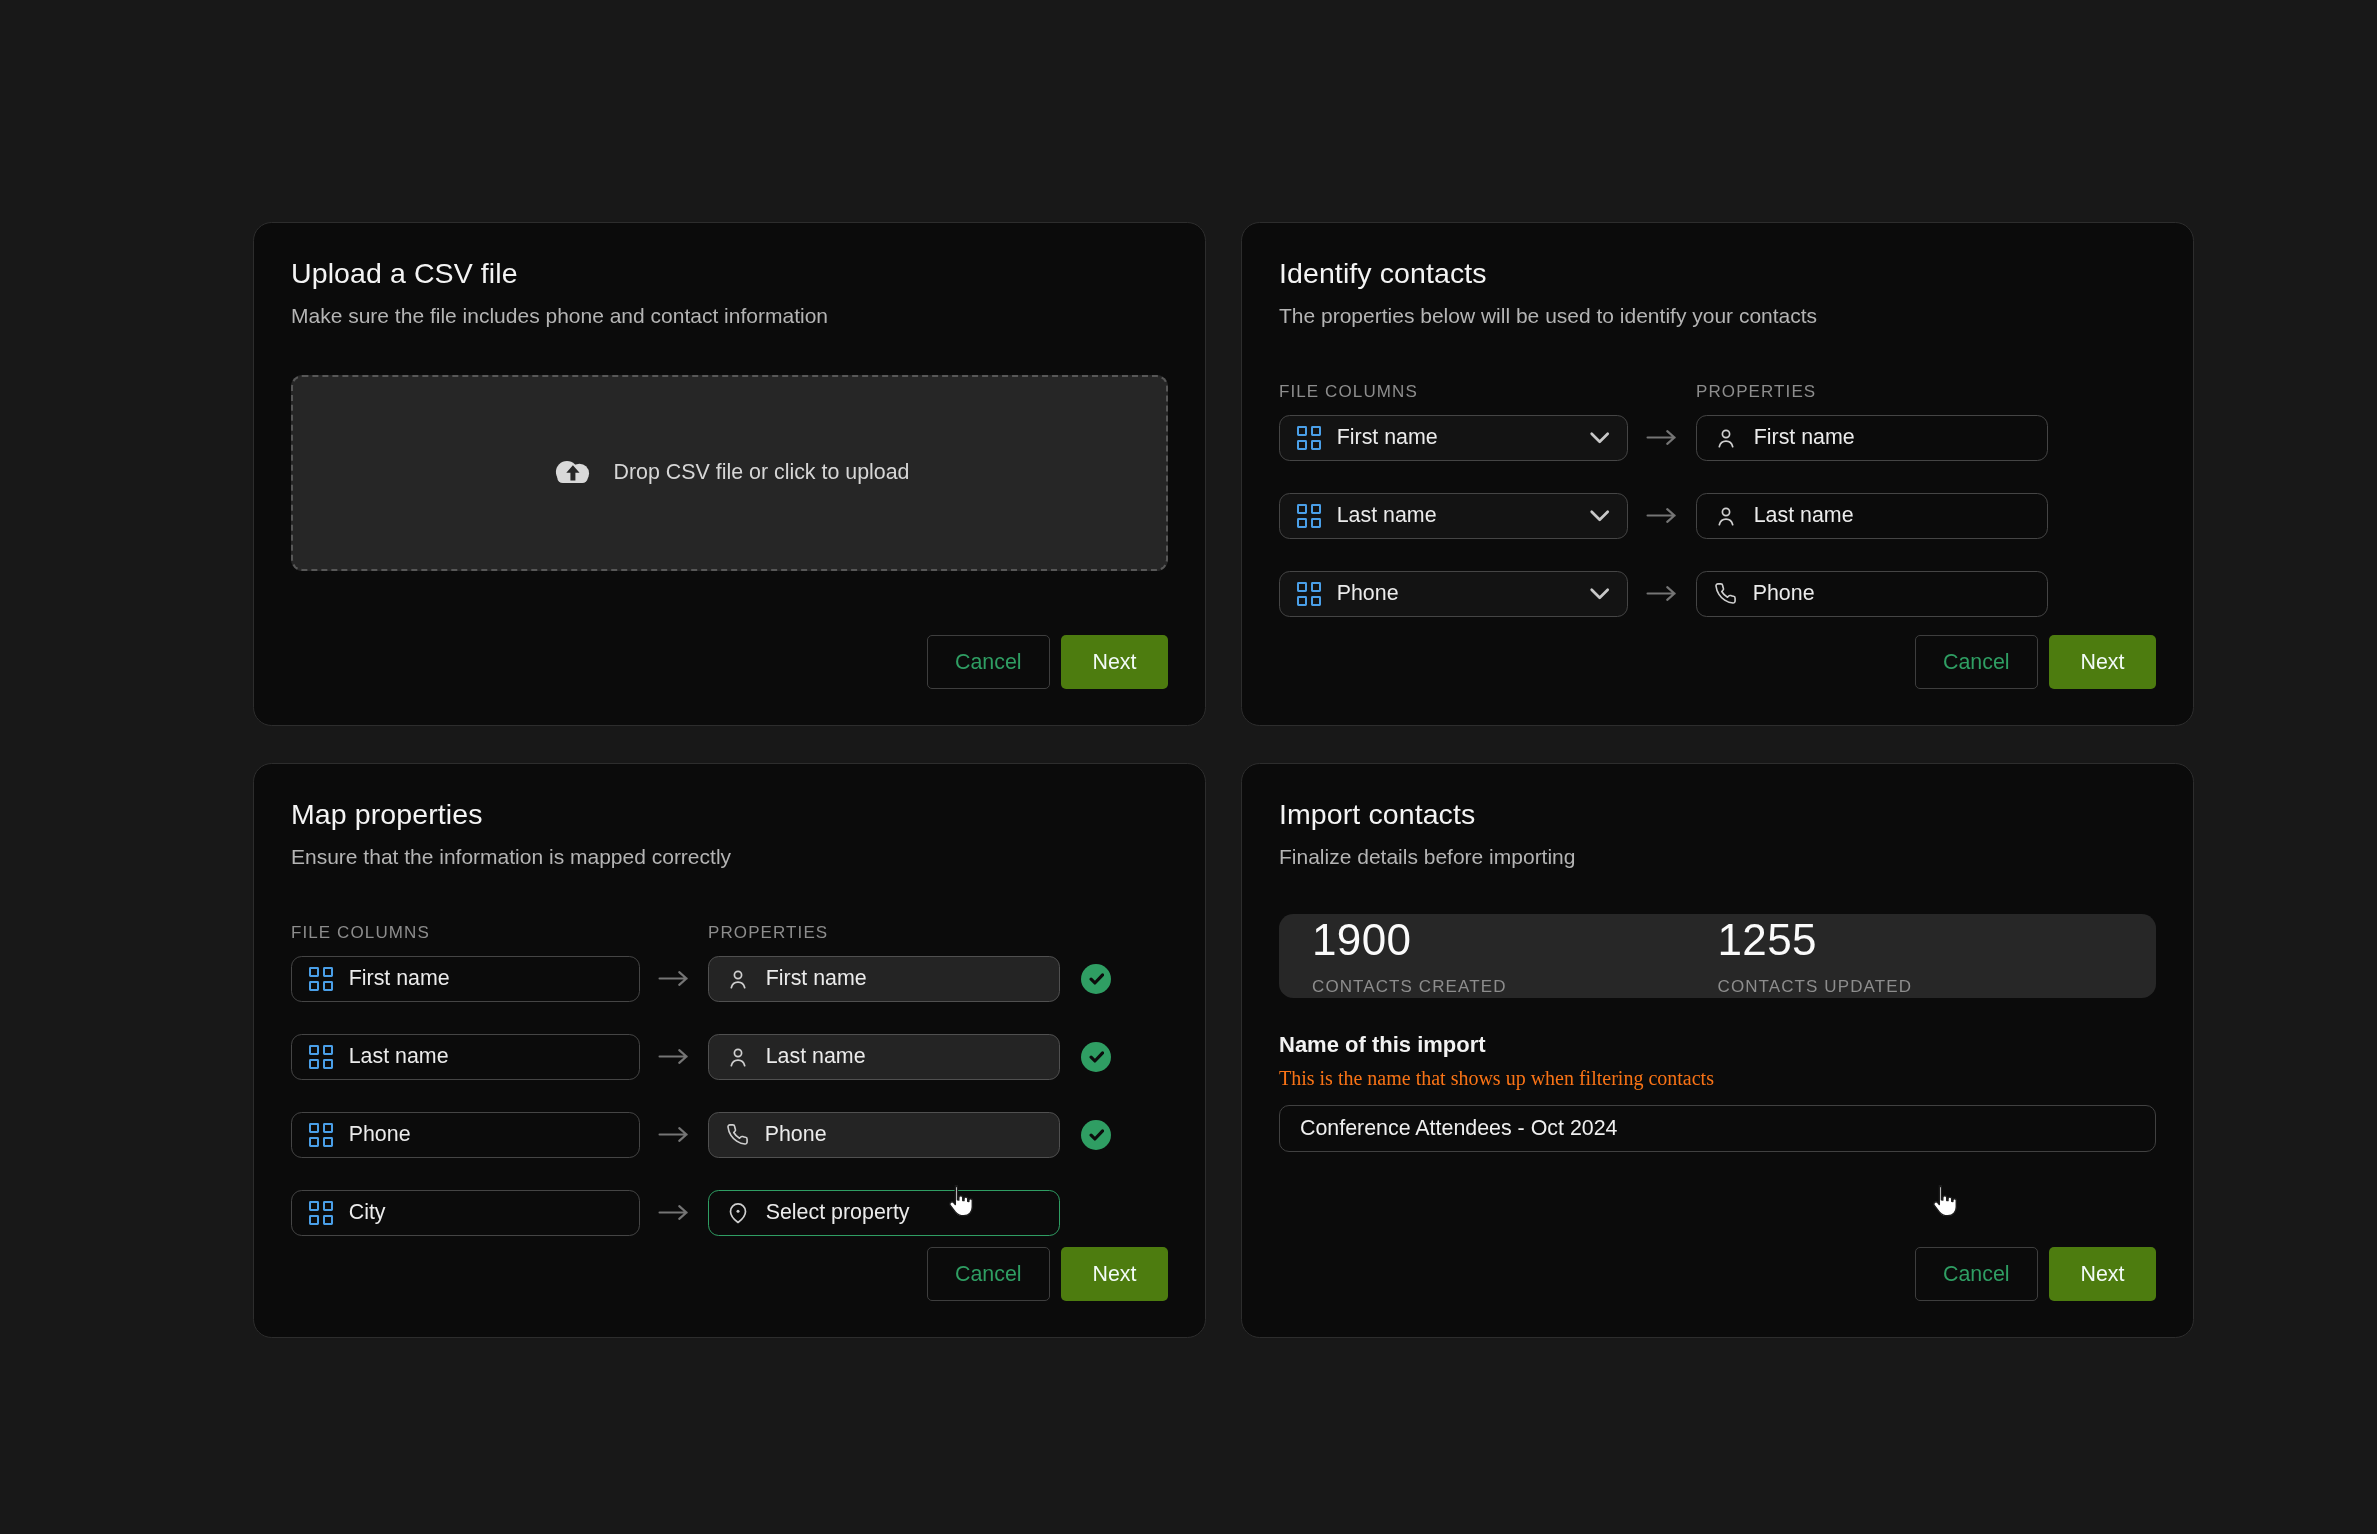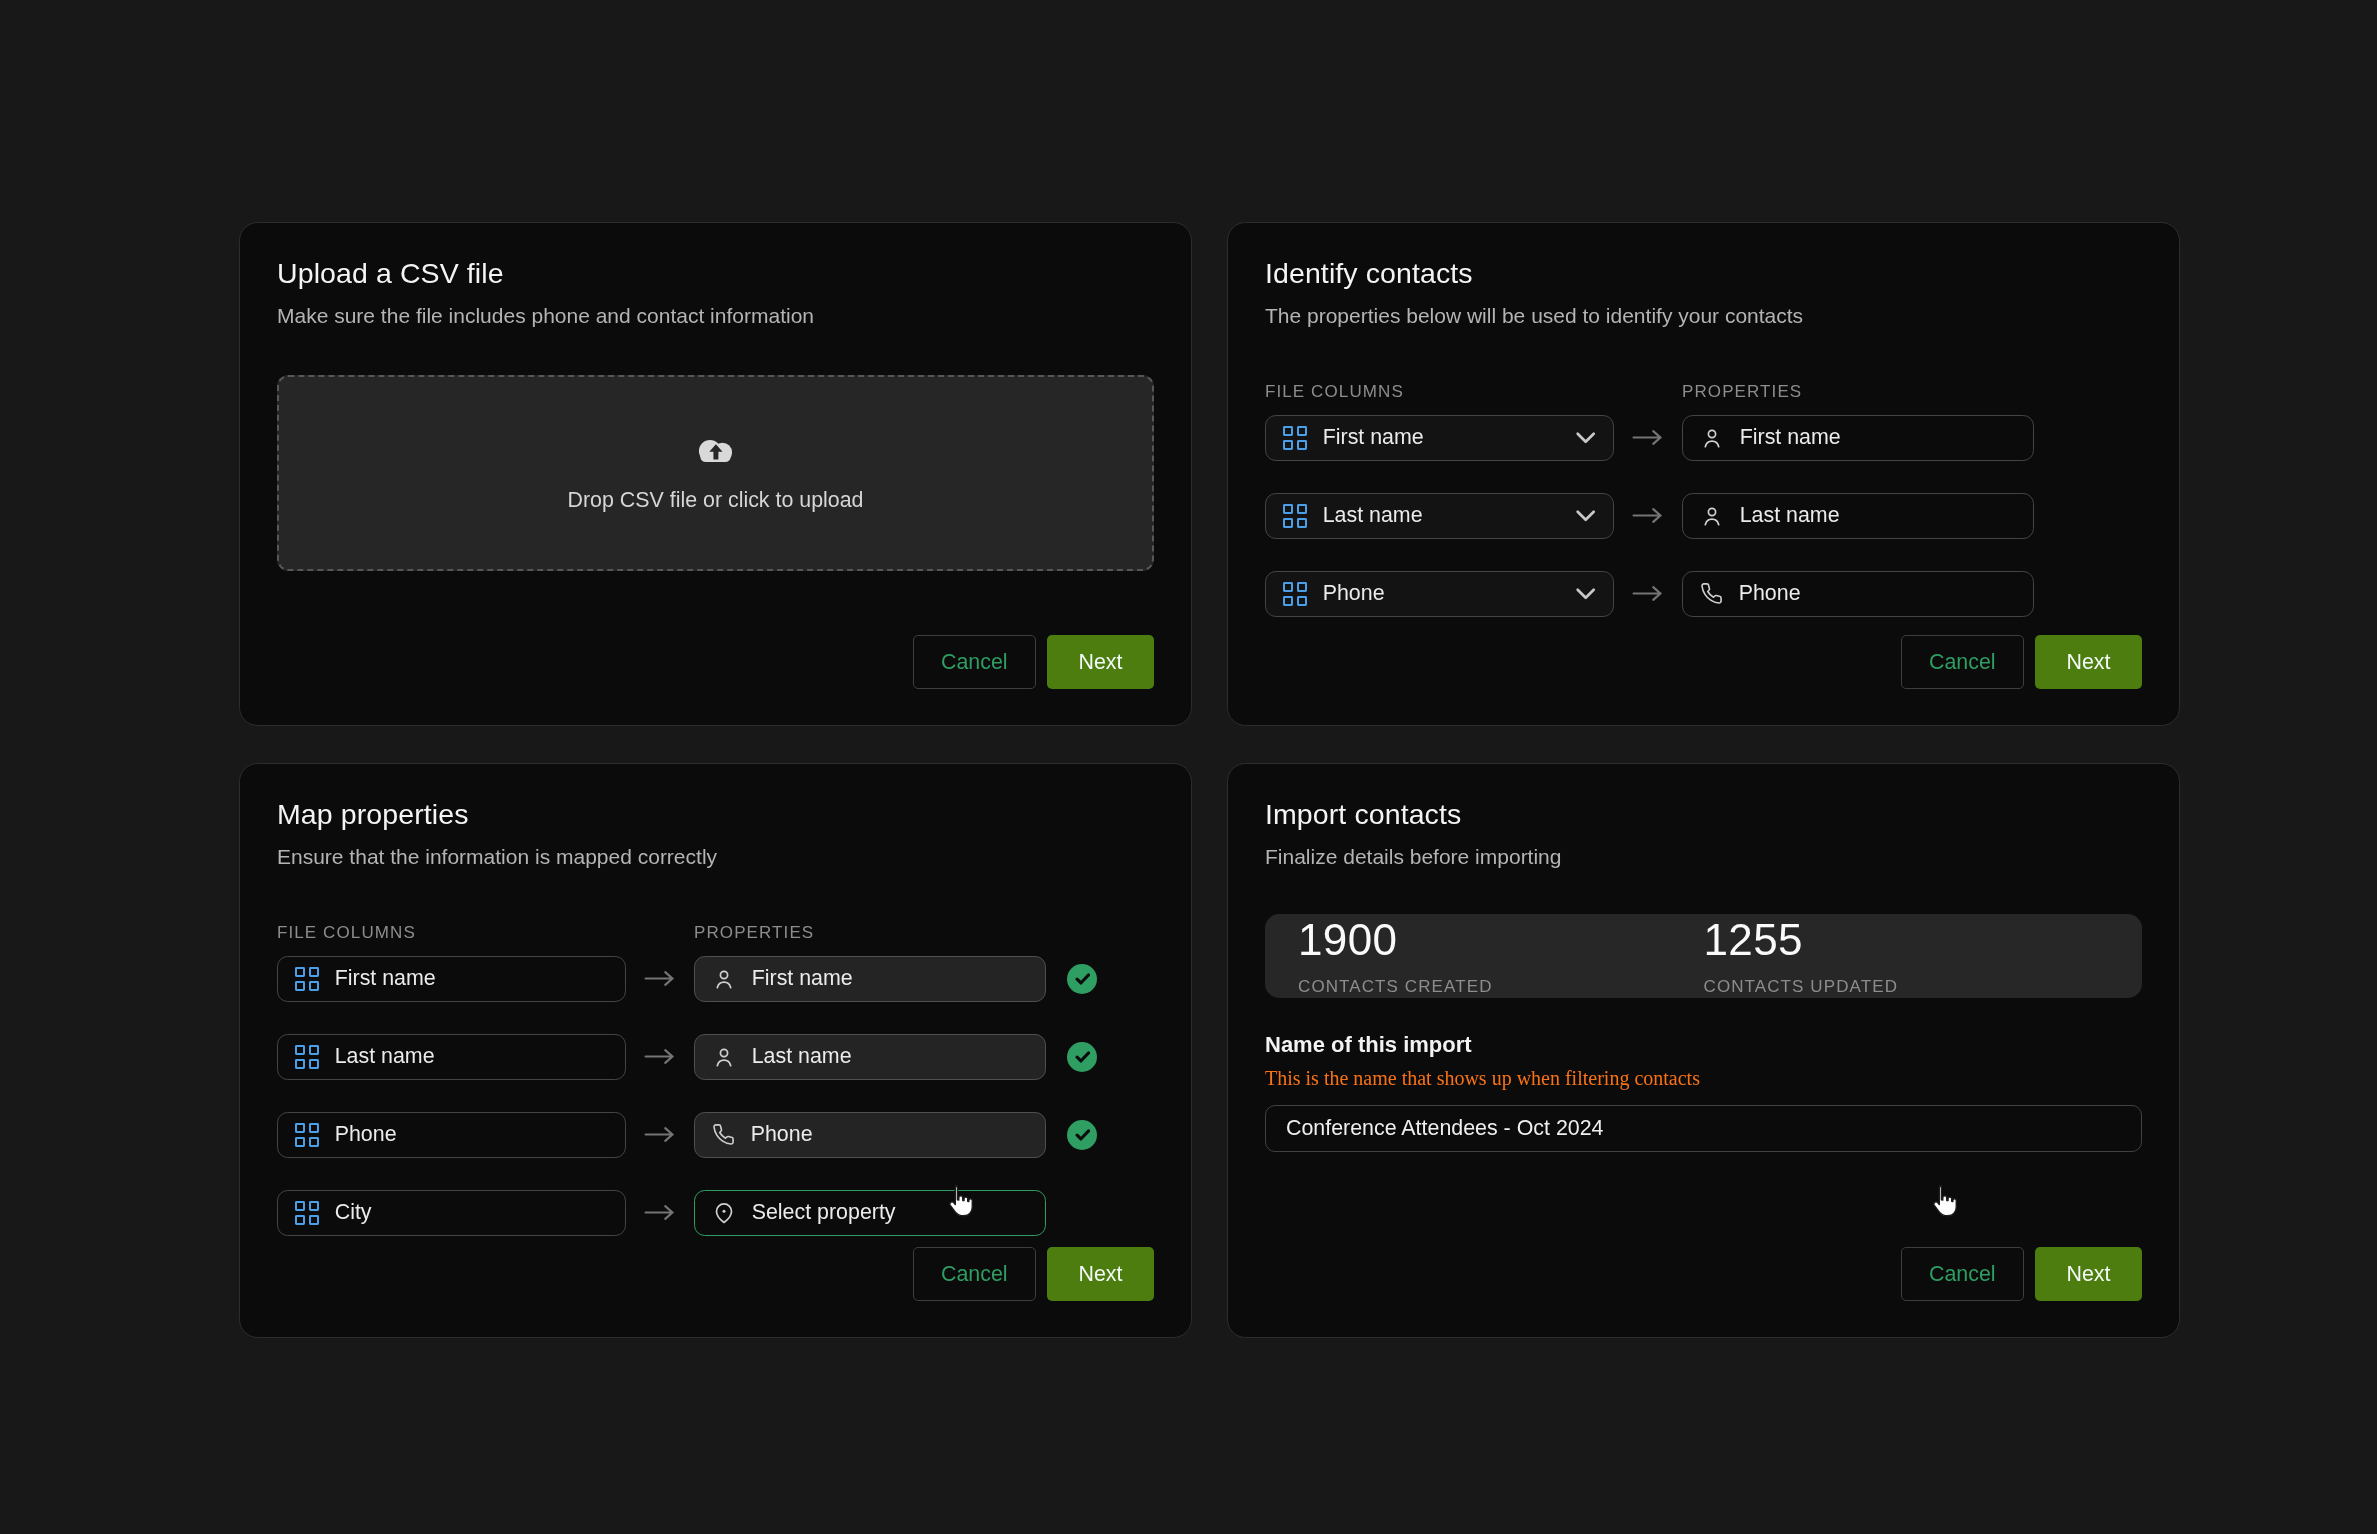--- a/index.html
+++ b/index.html
@@ -1,32 +1,32 @@
 <!DOCTYPE html>
 <html lang="en" style="font-size:11.4px"><head>
 <meta charset="utf-8">
 <style>
   html,body{margin:0;padding:0;background:#181818;}
   .canvas{position:relative;width:2377px;height:1534px;background:#181818;
           font-family:"Liberation Sans",sans-serif;overflow:hidden;}
 
-  .cards{position:absolute;left:239px;top:222px;display:grid;
+  .cards{position:absolute;left:253px;top:222px;display:grid;
          grid-template-columns:953px 953px;grid-template-rows:504px 575px;
          column-gap:35px;row-gap:37px;}
 
   .card{background:#0b0b0b;border:1.4px solid #2d2d2d;border-radius:18.6px;
         padding:33px 37px 36px;box-sizing:border-box;display:flex;
         flex-direction:column;position:relative;}
 
   .card-title{font-size:28.5px;font-weight:500;color:#f4f4f4;line-height:1.25;letter-spacing:0.1px;}
   .card-sub{margin-top:10px;font-size:21px;color:#b4b4b4;line-height:1.3;}
 
   
   .dropzone{margin-top:46px;height:196px;background:#262626;border:2.1px dashed #575757;
-            border-radius:11.4px;display:flex;flex-direction:column;align-items:center;
+            border-radius:11.4px;display:flex;flex-direction:row;align-items:center;
             justify-content:center;gap:17px;box-sizing:border-box;cursor:pointer;}
   .dropzone-text{font-size:21.4px;color:#d6d6d6;}
 
   
   .actions{margin-top:auto;display:flex;justify-content:flex-end;gap:11.4px;align-items:center;}
   .btn{height:54px;min-width:107px;padding:0 27px;border-radius:5px;font-size:21.4px;
        font-family:inherit;display:inline-flex;align-items:center;justify-content:center;
        box-sizing:border-box;cursor:pointer;}
   .btn-ghost{background:transparent;border:1.4px solid #3e3e3e;color:#2f9e63;}
   .btn-primary{background:#4d7c0f;border:none;color:#f2fbf7;}

